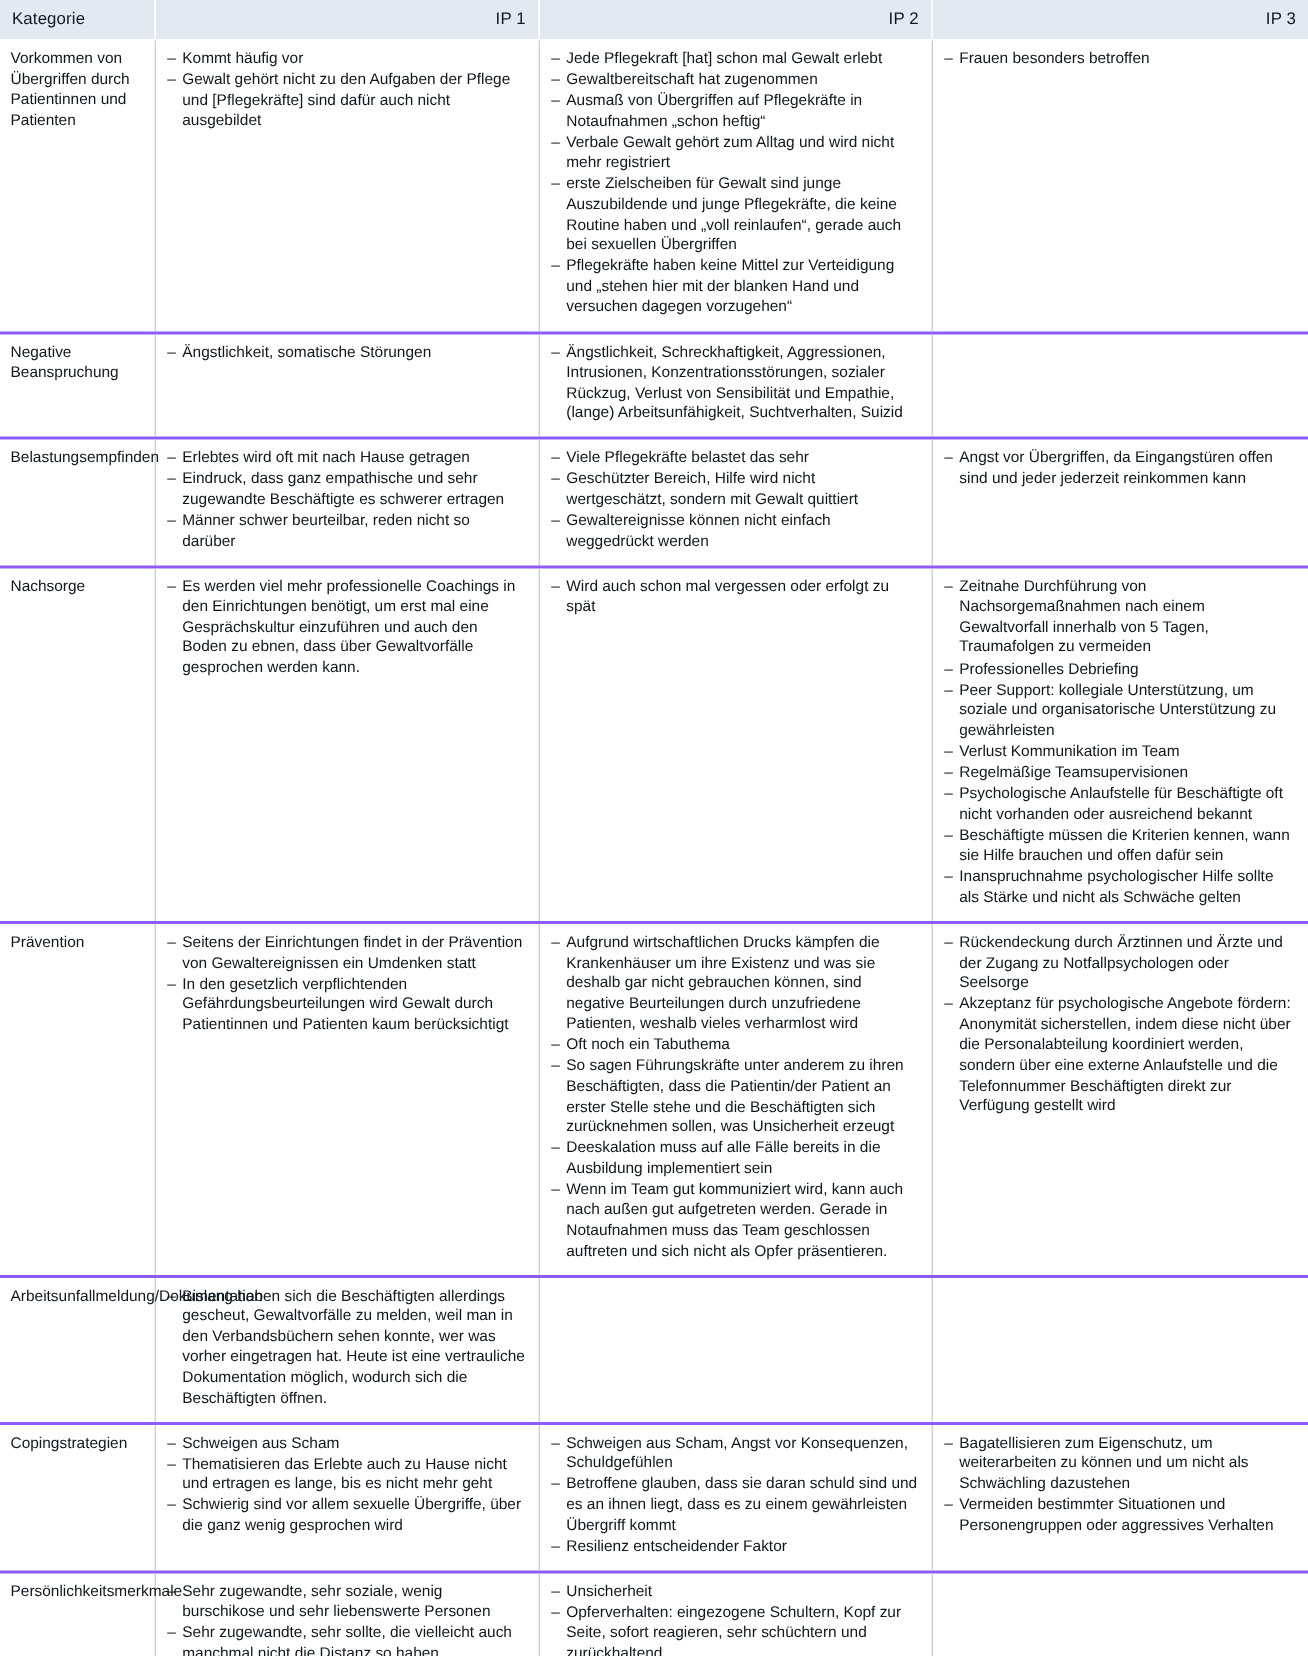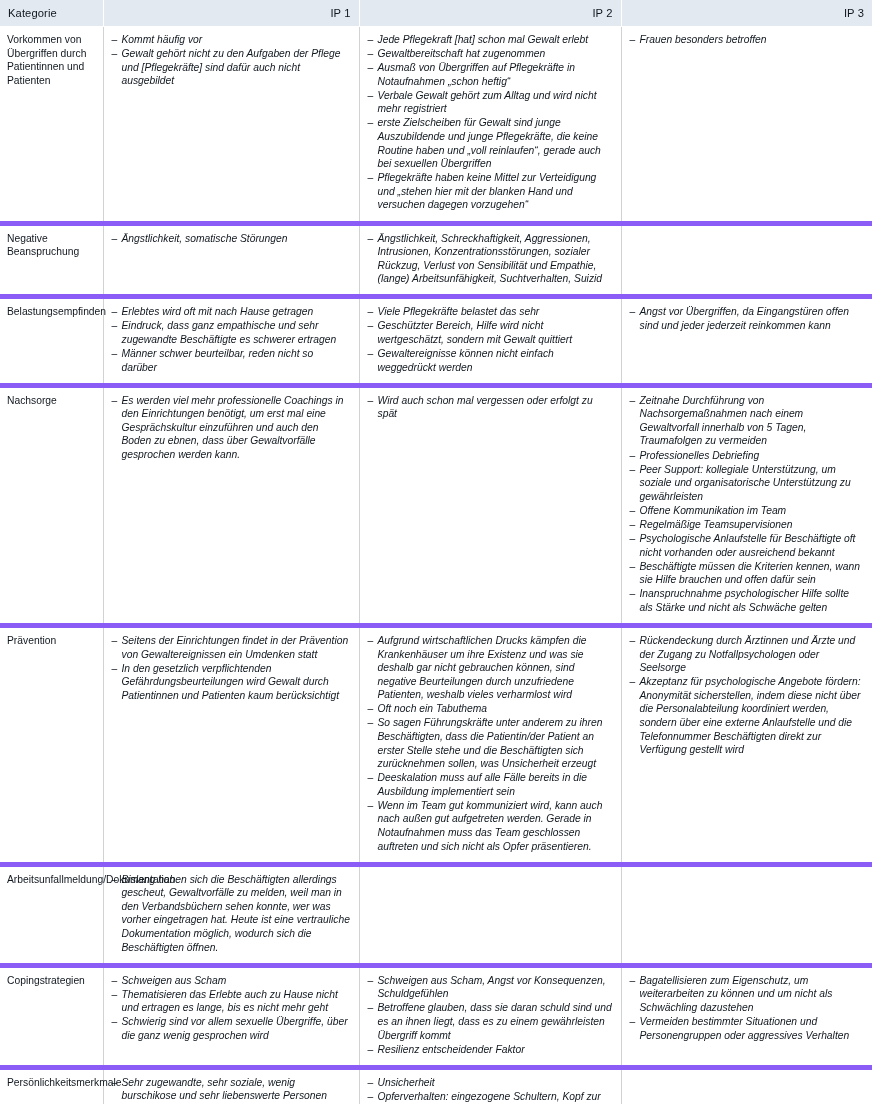--- a/index.html
+++ b/index.html
@@ -46,21 +46,21 @@
   }
   thead th.ip-head {
     text-align: right;
   }
   thead th:last-child { border-right: none; margin-left: 37px; }
 
   tbody td {
     vertical-align: top;
     padding: 6px 8px 8px 8px;
     border-right: 1px solid #d0d3d6;
-    border-bottom: 5px solid #8b5cf6;
+    border-bottom: 2px solid #8b5cf6;
     font-size: 10.3px;
     line-height: 1.32;
     background: #ffffff;
   }
   tbody td:last-child { border-right: none; }
   tbody tr:last-child td { border-bottom: 1px solid #c9cccf; }
 
   td.kat-cell {
     font-size: 10.3px;
     line-height: 1.33;
@@ -74,21 +74,20 @@
     list-style: none;
     margin: 0;
     padding: 0;
   }
   ul.dashlist li {
     position: relative;
     padding-left: 10px;
     margin: 0 0 0.5px 0;
     text-indent: 0;
     color: #10171f;
-    font-style: italic;
   }
   ul.dashlist li::before {
     content: "\2013";
     position: absolute;
     left: 0;
     top: 0;
   }
   .cat-label {
     display: block;
   }
@@ -192,21 +191,21 @@
           <td>
             <ul class="dashlist">
               <li>Wird auch schon mal vergessen oder erfolgt zu spät</li>
             </ul>
           </td>
           <td>
             <ul class="dashlist">
               <li>Zeitnahe Durchführung von Nachsorgemaßnahmen nach einem Gewaltvorfall innerhalb von 5 Tagen, Traumafolgen zu vermeiden</li>
               <li>Professionelles Debriefing</li>
               <li>Peer Support: kollegiale Unterstützung, um soziale und organisatorische Unterstützung zu gewährleisten</li>
-              <li>Offene Kommunikation im Team</li>
+              <li>Verlust Kommunikation im Team</li>
               <li>Regelmäßige Teamsupervisionen</li>
               <li>Psychologische Anlaufstelle für Beschäftigte oft nicht vorhanden oder ausreichend bekannt</li>
               <li>Beschäftigte müssen die Kriterien kennen, wann sie Hilfe brauchen und offen dafür sein</li>
               <li>Inanspruchnahme psychologischer Hilfe sollte als Stärke und nicht als Schwäche gelten</li>
             </ul>
           </td>
         </tr>
         <tr>
           <td class="kat-cell">
             <span class="cat-label">Prävention</span>

